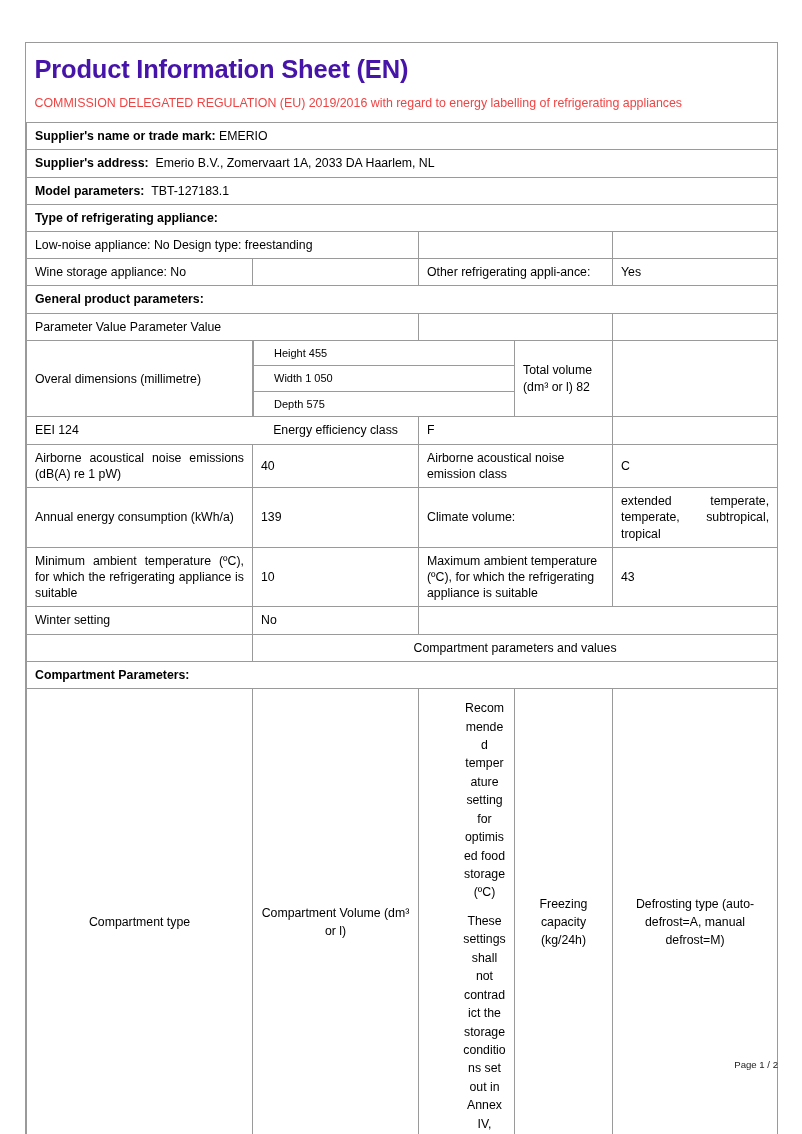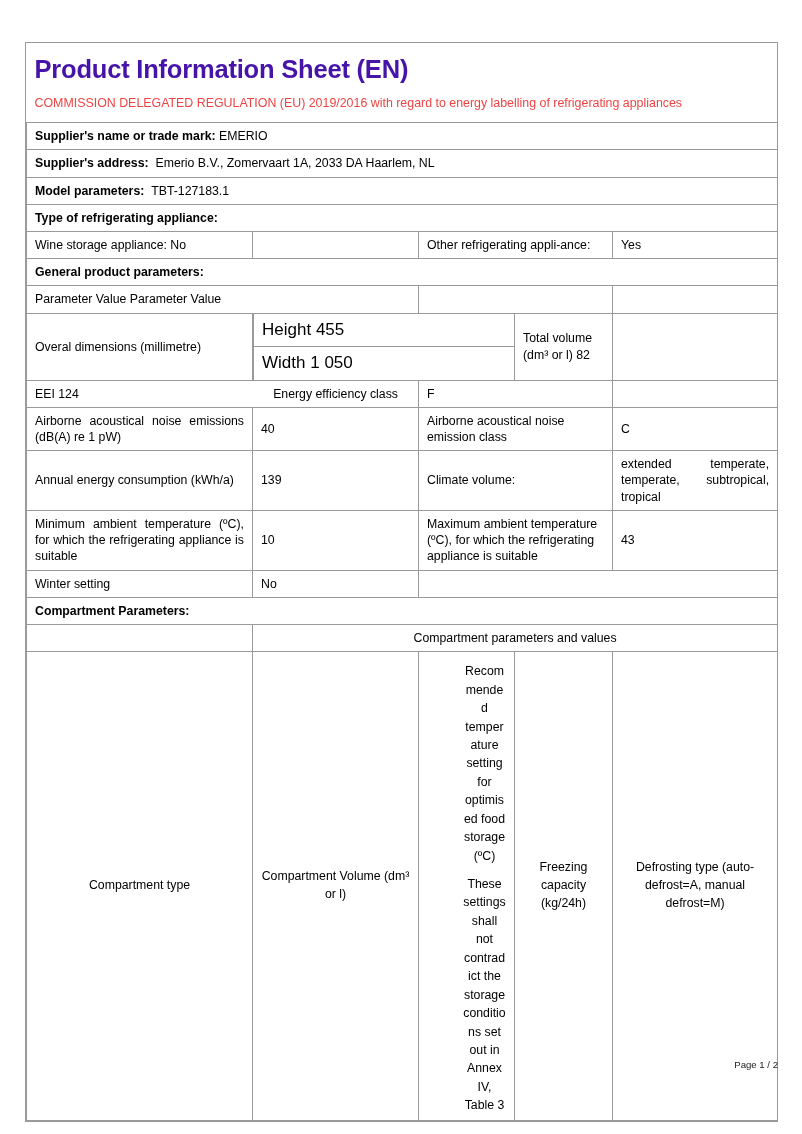--- a/index.html
+++ b/index.html
@@ -81,22 +81,22 @@
     padding: 0 !important;
     vertical-align: middle !important;
   }
   table.dims {
     width: 100%;
     border-collapse: collapse;
     table-layout: fixed;
   }
   table.dims td {
     border: 1px solid #9a9a9a;
-    padding: 5px 8px;
-    font-size: 17px;
+    padding: 5px 20px;
+    font-size: 11px;
   }
   table.dims tr:first-child td { border-top: none; }
   table.dims tr:last-child td { border-bottom: none; }
   table.dims td:last-child { border-right: none; }
   .eei-wrap {
     display: flex;
     justify-content: space-between;
     align-items: baseline;
   }
   .eei-right { padding-right: 12px; }
@@ -165,20 +165,25 @@
           <td colspan="5">
             <span class="lbl-bold">Model parameters:</span>
             &nbsp;<span>TBT-127183.1</span>
           </td>
         </tr>
 
         <tr>
           <td colspan="5" class="lbl-bold">Type of refrigerating appliance:</td>
         </tr>
 
+        <tr>
+          <td colspan="2">Low-noise appliance: No Design type: freestanding</td>
+          <td colspan="2"></td>
+          <td></td>
+        </tr>
 
         <tr>
           <td>Wine storage appliance: No</td>
           <td></td>
           <td colspan="2" class="justify">Other refrigerating appli-ance:</td>
           <td>Yes</td>
         </tr>
 
         <tr>
           <td colspan="5" class="lbl-bold">General product parameters:</td>
@@ -200,20 +205,26 @@
                     <span>Height</span>
                     <span>455</span>
                   </td>
                 </tr>
                 <tr>
                   <td>
                     <span>Width</span>
                     <span>1 050</span>
                   </td>
                 </tr>
+                <tr>
+                  <td>
+                    <span>Depth</span>
+                    <span>575</span>
+                  </td>
+                </tr>
               </tbody>
             </table>
           </td>
           <td class="vmid">Total volume (dm³ or l) 82</td>
           <td></td>
         </tr>
 
         <tr>
           <td colspan="2">
             <div class="eei-wrap">
@@ -246,26 +257,26 @@
           <td class="vmid">43</td>
         </tr>
 
         <tr>
           <td>Winter setting</td>
           <td>No</td>
           <td colspan="3"></td>
         </tr>
 
         <tr>
+          <td></td>
+          <td colspan="4" class="center">Compartment parameters and values</td>
+        </tr>
+
+        <tr>
           <td colspan="5" class="lbl-bold">Compartment Parameters:</td>
-        </tr>
-
-        <tr>
-          <td></td>
-          <td colspan="4" class="center">Compartment parameters and values</td>
         </tr>
 
         <tr>
           <td class="comp-col" style="height:320px">Compartment type</td>
           <td class="comp-col">Compartment Volume (dm³ or l)</td>
           <td class="comp-narrow">
             <span class="seg">Recommended temperature setting for optimised food storage (ºC)</span>
             <span class="seg">These settings shall not contradict the storage conditions set out in Annex IV, Table 3</span>
           </td>
           <td class="comp-col">Freezing capacity (kg/24h)</td>

